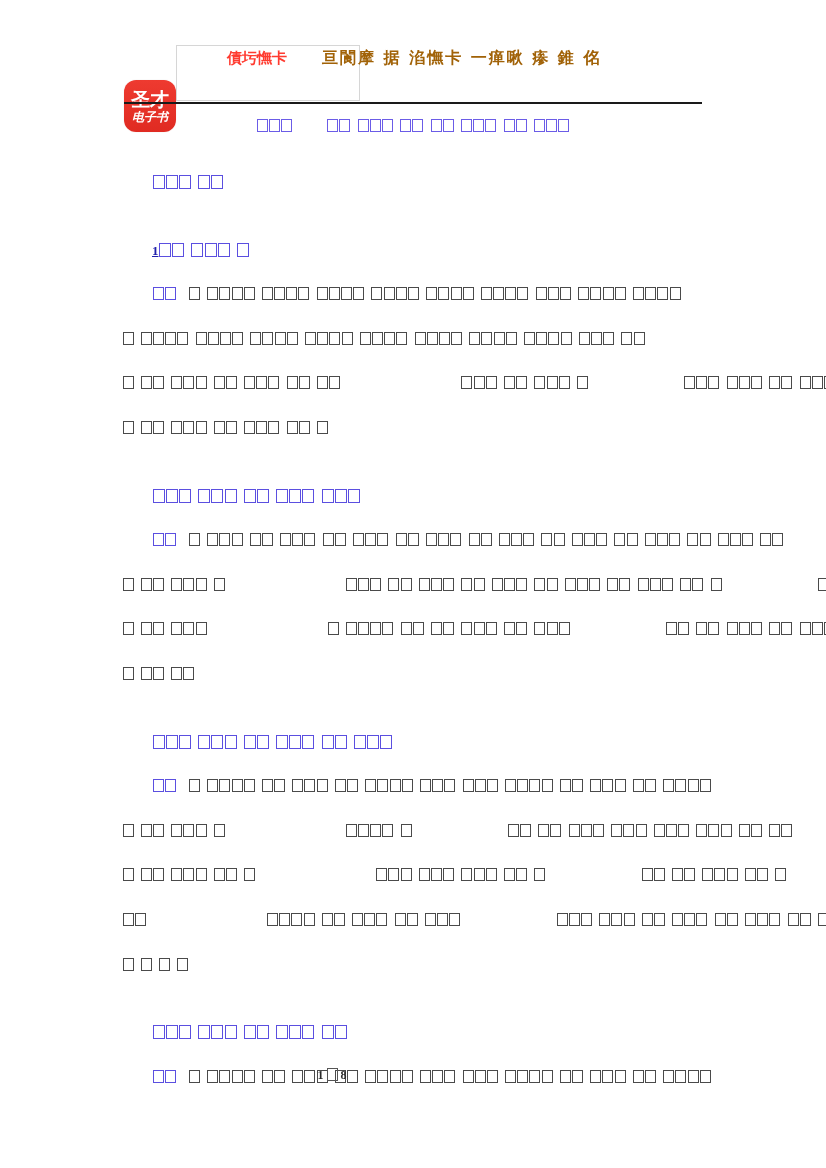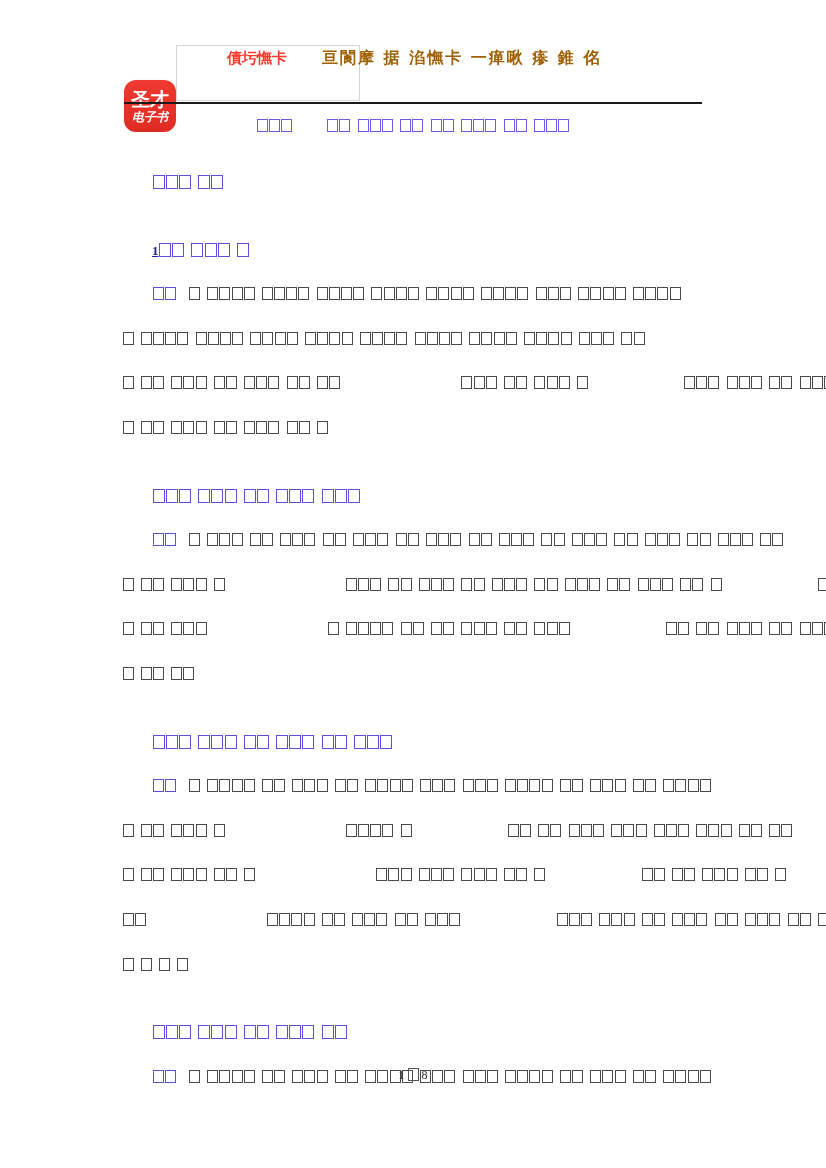--- a/index.html
+++ b/index.html
@@ -181,24 +181,24 @@
   .vgap-xl { height: 52px; }
 
   .gap-a { display:inline-block; width: 120px; }
   .gap-b { display:inline-block; width: 95px; }
   .gap-h { display:inline-block; width: 150px; }
 
   .footer {
     position: absolute;
     left: 0;
     top: 1068px;
-    width: 826px;
+    width: 664px;
     text-align: center;
     font-size: 12px;
-    font-weight: normal;
+    font-weight: bold;
     color: #2b2b2b;
     font-family: "Liberation Serif", serif;
   }
   .footer .tofu { color: #555; vertical-align: -2px; margin: 0 3px; }
 </style>
 </head>
 <body>
 
 <div class="page">
 

